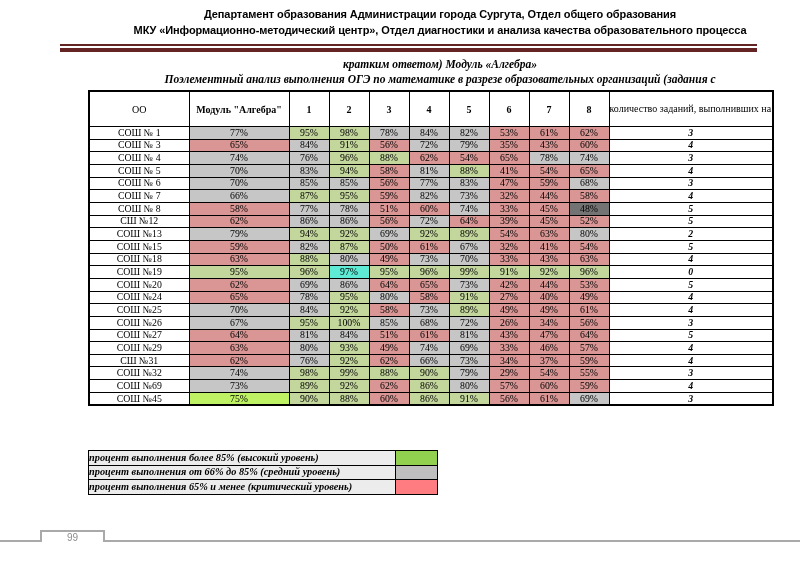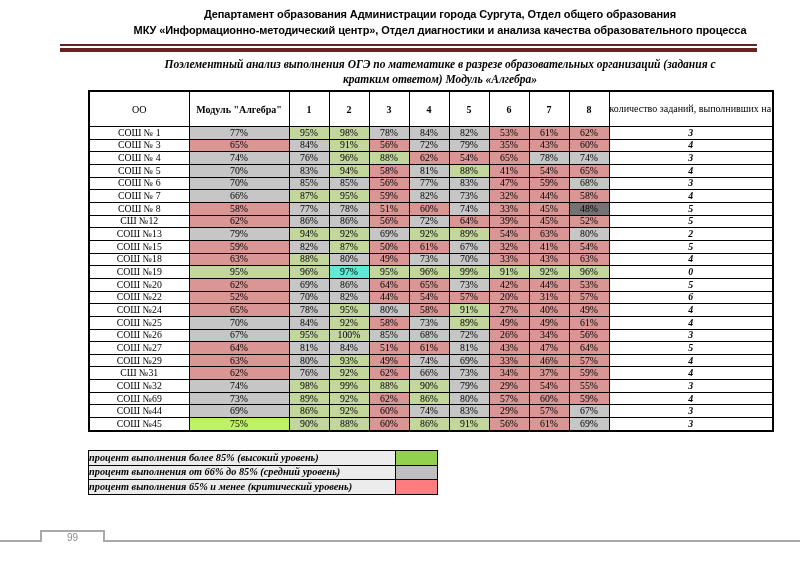--- a/index.html
+++ b/index.html
@@ -74,22 +74,22 @@
 
   <div class="doc-header">
     <div>Департамент образования Администрации города Сургута, Отдел общего образования</div>
     <div>МКУ «Информационно-методический центр», Отдел диагностики и анализа качества образовательного процесса</div>
   </div>
 
   <div class="rule-thin" style="background: rgb(99, 36, 35);"></div>
   <div class="rule-thick" style="background: rgb(99, 36, 35);"></div>
 
   <div class="doc-title">
+    <div>кратким ответом) Модуль «Алгебра»</div>
     <div>Поэлементный анализ выполнения ОГЭ по математике в разрезе образовательных организаций (задания с</div>
-    <div>кратким ответом) Модуль «Алгебра»</div>
   </div>
 
   <table class="results">
     <colgroup>
       <col style="width:100px">
         <col style="width:100px">
       <col style="width:40px">
         <col style="width:40px">
         <col style="width:40px">
         <col style="width:40px">
@@ -279,33 +279,20 @@
           <td style="background: rgb(198, 198, 198);">86%</td>
           <td style="background: rgb(217, 150, 148);">64%</td>
           <td style="background: rgb(217, 150, 148);">65%</td>
           <td style="background: rgb(198, 198, 198);">73%</td>
           <td style="background: rgb(217, 150, 148);">42%</td>
           <td style="background: rgb(217, 150, 148);">44%</td>
           <td style="background: rgb(217, 150, 148);">53%</td>
           <td class="c-count">5</td>
         </tr>
         <tr>
-          <td class="c-name">СОШ №22</td>
-          <td style="background: rgb(217, 150, 148);">52%</td>
-          <td style="background: rgb(198, 198, 198);">70%</td>
-          <td style="background: rgb(198, 198, 198);">82%</td>
-          <td style="background: rgb(217, 150, 148);">44%</td>
-          <td style="background: rgb(217, 150, 148);">54%</td>
-          <td style="background: rgb(217, 150, 148);">57%</td>
-          <td style="background: rgb(217, 150, 148);">20%</td>
-          <td style="background: rgb(217, 150, 148);">31%</td>
-          <td style="background: rgb(217, 150, 148);">57%</td>
-          <td class="c-count">6</td>
-        </tr>
-        <tr>
           <td class="c-name">СОШ №24</td>
           <td style="background: rgb(217, 150, 148);">65%</td>
           <td style="background: rgb(198, 198, 198);">78%</td>
           <td style="background: rgb(195, 214, 155);">95%</td>
           <td style="background: rgb(198, 198, 198);">80%</td>
           <td style="background: rgb(217, 150, 148);">58%</td>
           <td style="background: rgb(195, 214, 155);">91%</td>
           <td style="background: rgb(217, 150, 148);">27%</td>
           <td style="background: rgb(217, 150, 148);">40%</td>
           <td style="background: rgb(217, 150, 148);">49%</td>
@@ -396,33 +383,20 @@
           <td style="background: rgb(195, 214, 155);">92%</td>
           <td style="background: rgb(217, 150, 148);">62%</td>
           <td style="background: rgb(195, 214, 155);">86%</td>
           <td style="background: rgb(198, 198, 198);">80%</td>
           <td style="background: rgb(217, 150, 148);">57%</td>
           <td style="background: rgb(217, 150, 148);">60%</td>
           <td style="background: rgb(217, 150, 148);">59%</td>
           <td class="c-count">4</td>
         </tr>
         <tr>
-          <td class="c-name">СОШ №44</td>
-          <td style="background: rgb(198, 198, 198);">69%</td>
-          <td style="background: rgb(195, 214, 155);">86%</td>
-          <td style="background: rgb(195, 214, 155);">92%</td>
-          <td style="background: rgb(217, 150, 148);">60%</td>
-          <td style="background: rgb(198, 198, 198);">74%</td>
-          <td style="background: rgb(198, 198, 198);">83%</td>
-          <td style="background: rgb(217, 150, 148);">29%</td>
-          <td style="background: rgb(217, 150, 148);">57%</td>
-          <td style="background: rgb(198, 198, 198);">67%</td>
-          <td class="c-count">3</td>
-        </tr>
-        <tr>
           <td class="c-name">СОШ №45</td>
           <td style="background: #bef264;">75%</td>
           <td style="background: rgb(195, 214, 155);">90%</td>
           <td style="background: rgb(195, 214, 155);">88%</td>
           <td style="background: rgb(217, 150, 148);">60%</td>
           <td style="background: rgb(195, 214, 155);">86%</td>
           <td style="background: rgb(195, 214, 155);">91%</td>
           <td style="background: rgb(217, 150, 148);">56%</td>
           <td style="background: rgb(217, 150, 148);">61%</td>
           <td style="background: rgb(198, 198, 198);">69%</td>

